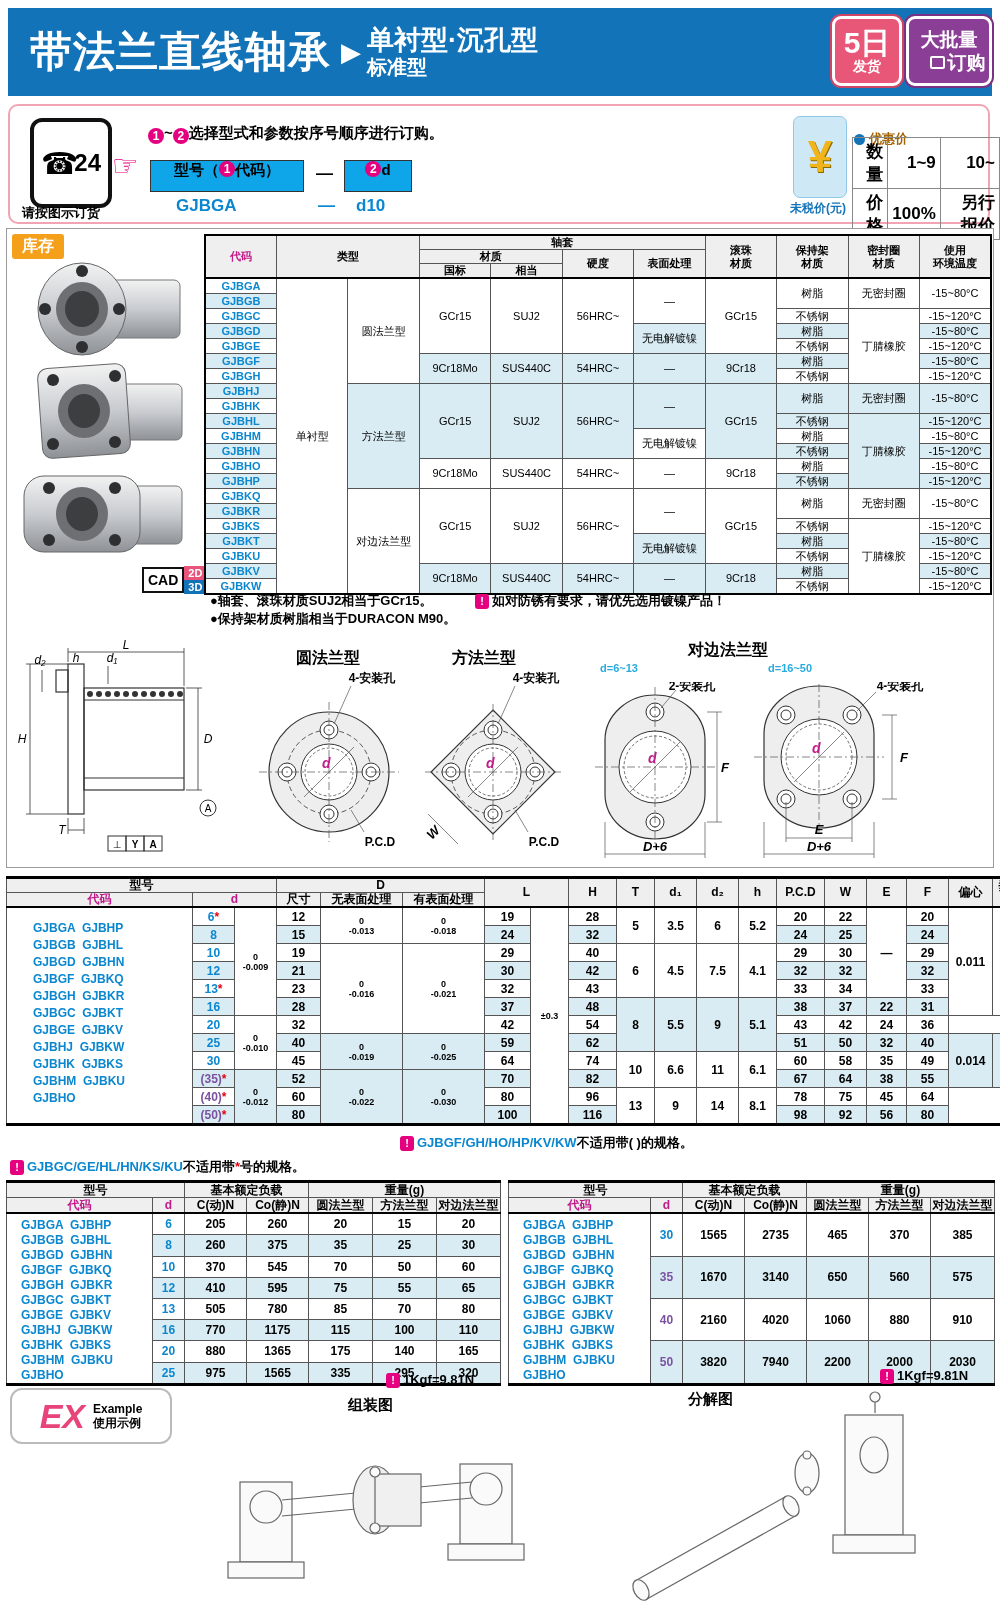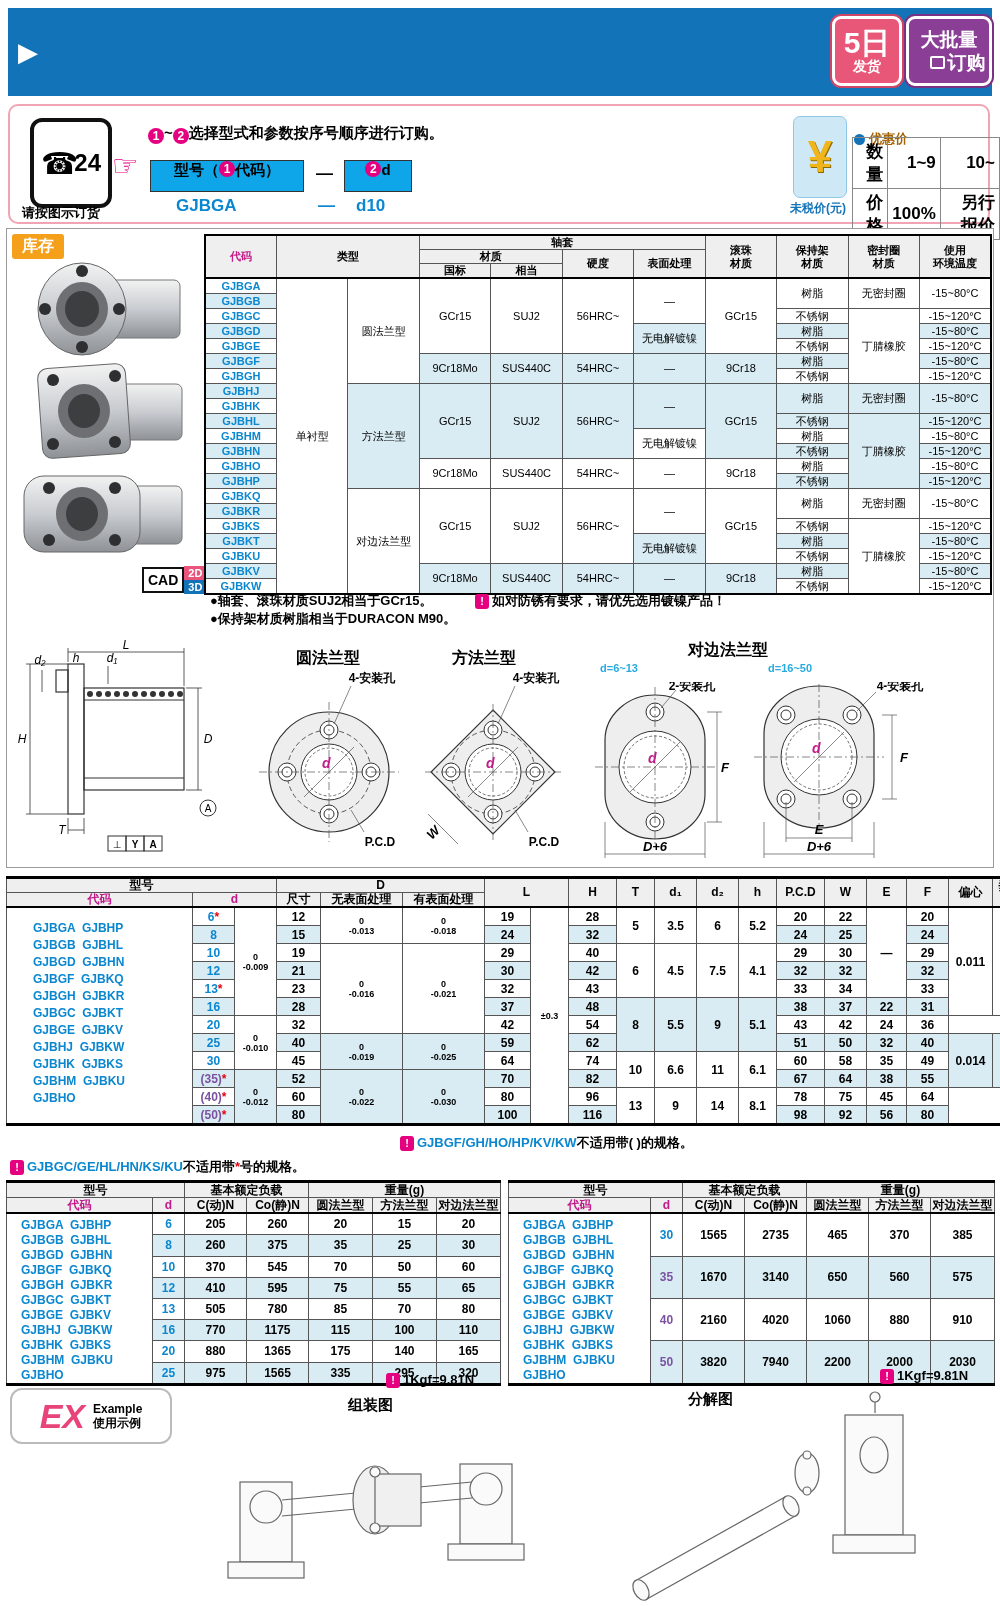--- a/index.html
+++ b/index.html
@@ -106,21 +106,26 @@
   .exbadge{left:10px;top:1388px;width:158px;height:52px;border:2px solid #bbb;border-radius:12px;
            display:flex;align-items:center;justify-content:center;background:#fff;}
   .exbadge .ex{color:#e8447a;font-size:34px;font-weight:bold;font-style:italic;margin-right:8px;}
   .exbadge .col{display:flex;flex-direction:column;font-size:12px;font-weight:bold;line-height:1.2;}
   .ill-label{font-size:15px;font-weight:bold;}
 </style>
 </head>
 <body>
 
 <div class="abs hdr">
+  <span class="hdr-title">带法兰直线轴承</span>
   <span class="hdr-arrow">▶</span>
+  <span class="hdr-sub">
+    <span class="s1">单衬型·沉孔型</span>
+    <span class="s2">标准型</span>
+  </span>
 </div>
 <div class="abs badge badge-days">
   <span class="b1">5日</span>
   <span class="b2">发货</span>
 </div>
 <div class="abs badge badge-bulk">
   <span class="b1">大批量</span>
   <span class="b2">
       <span class="clip-ic"></span>
       <span>订购</span>

